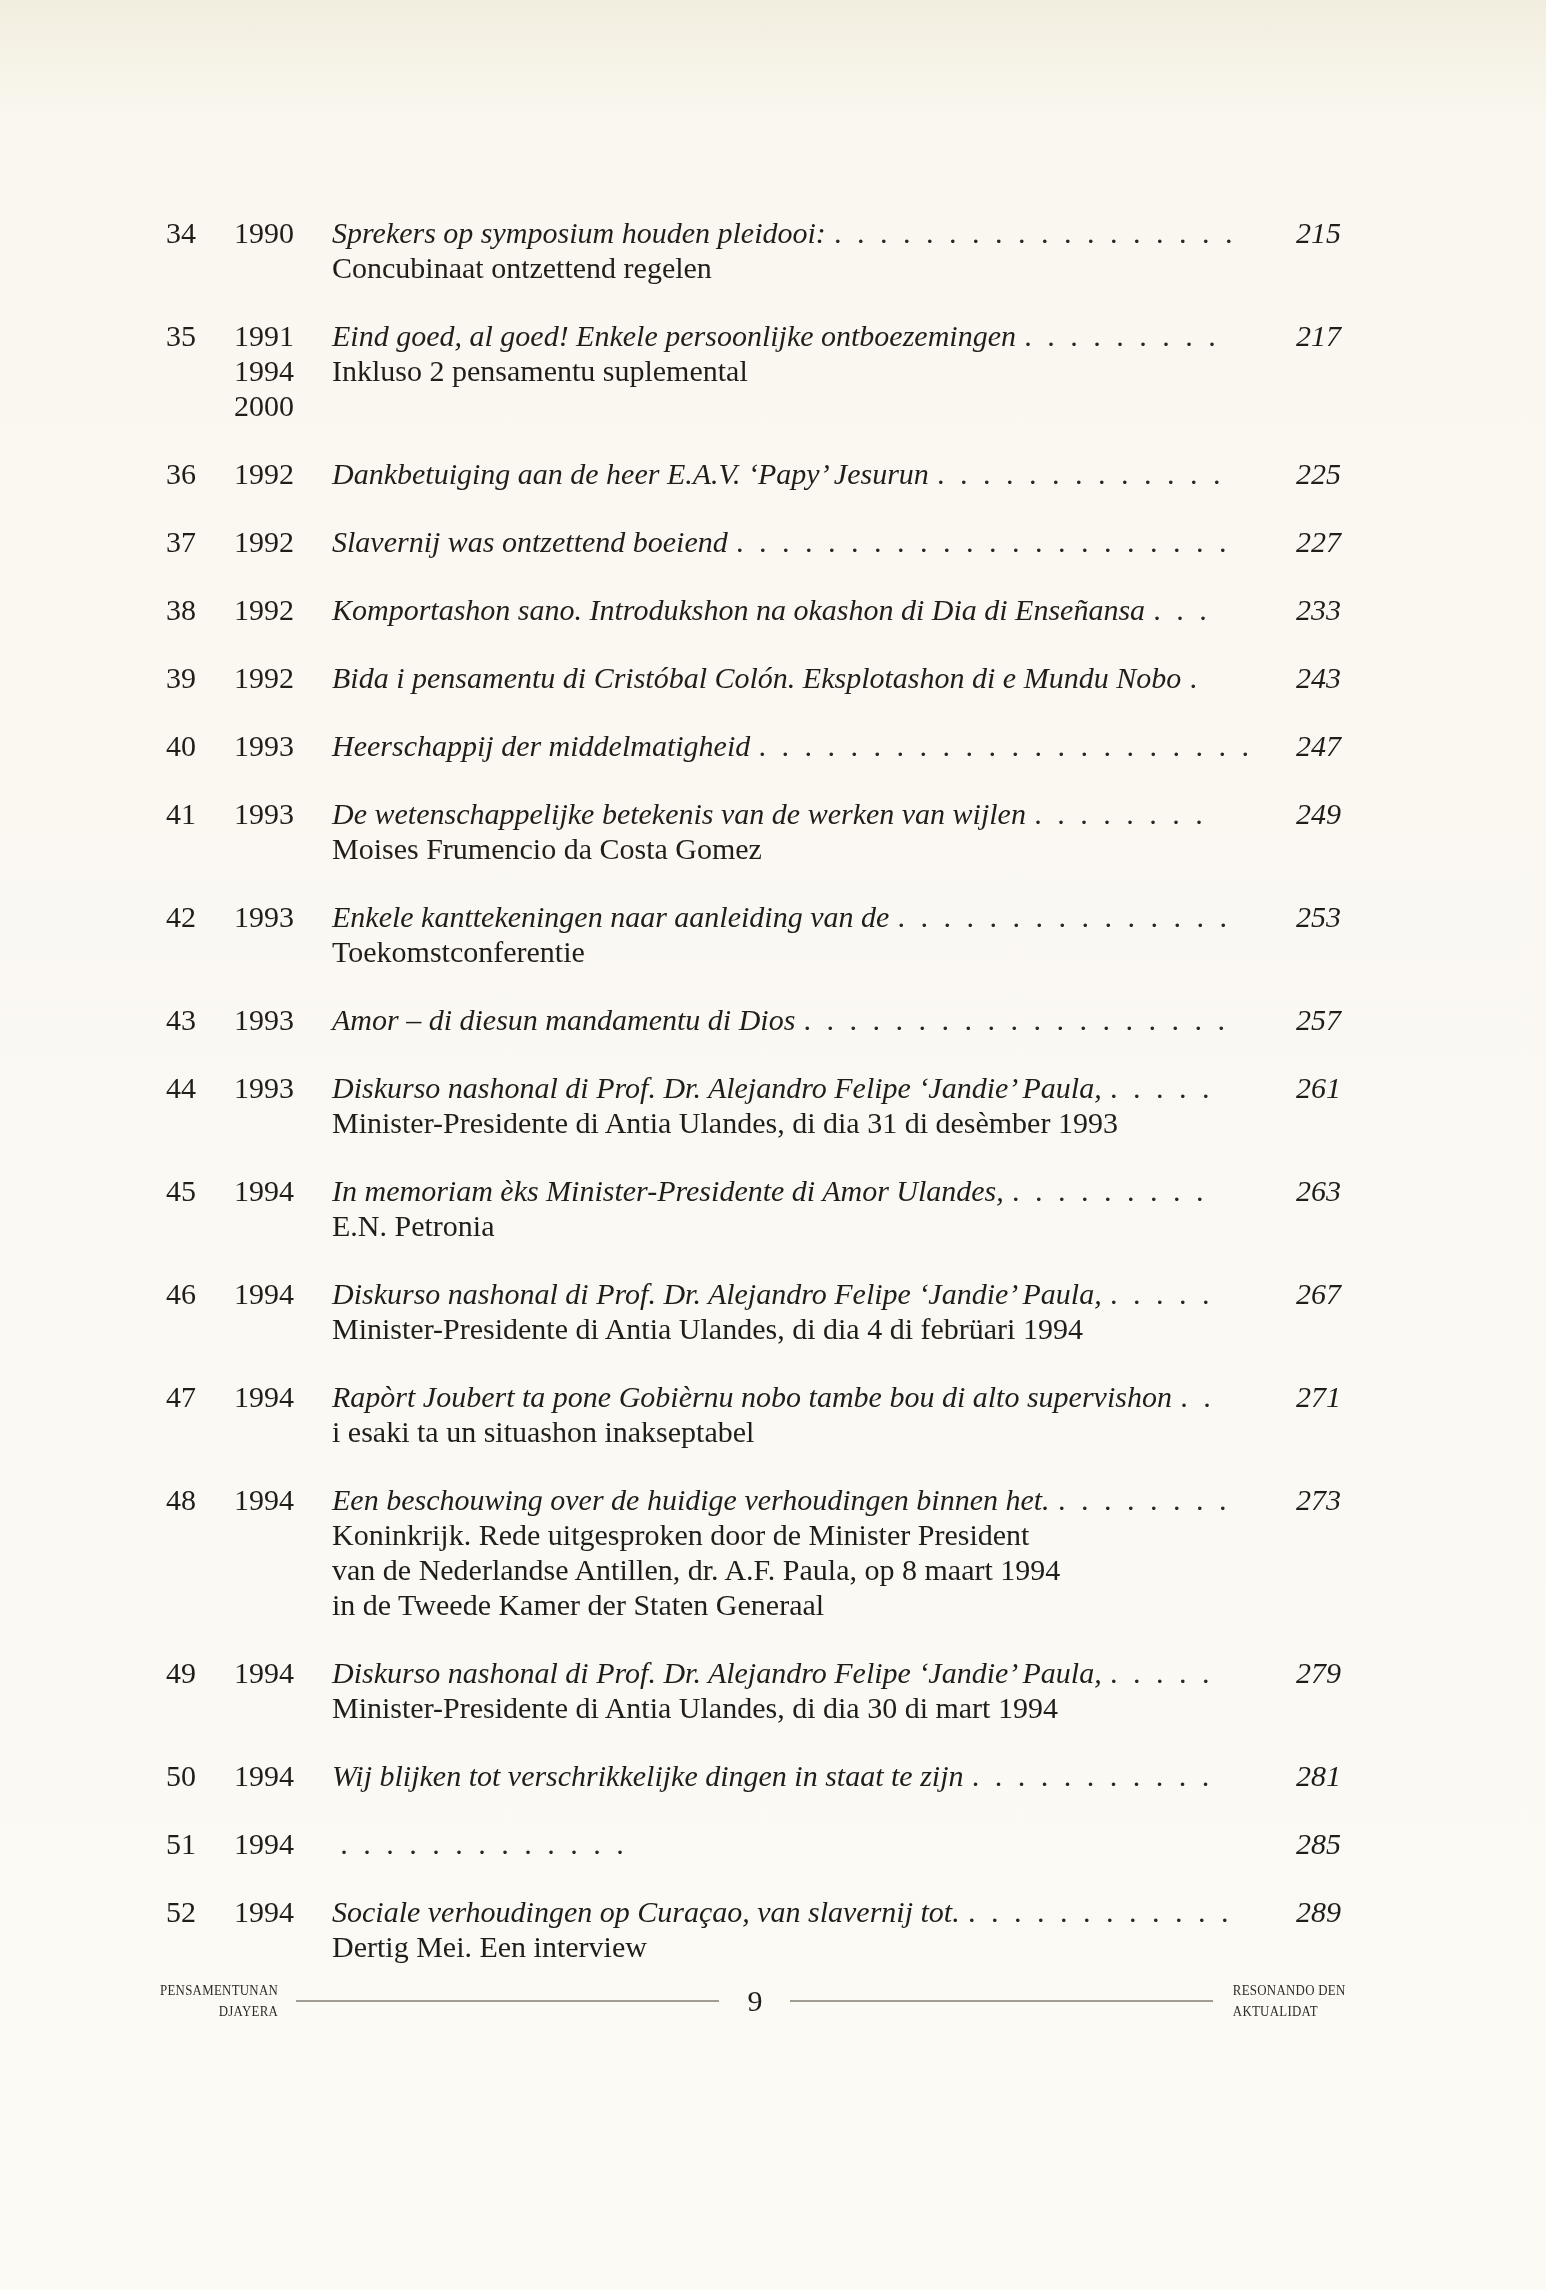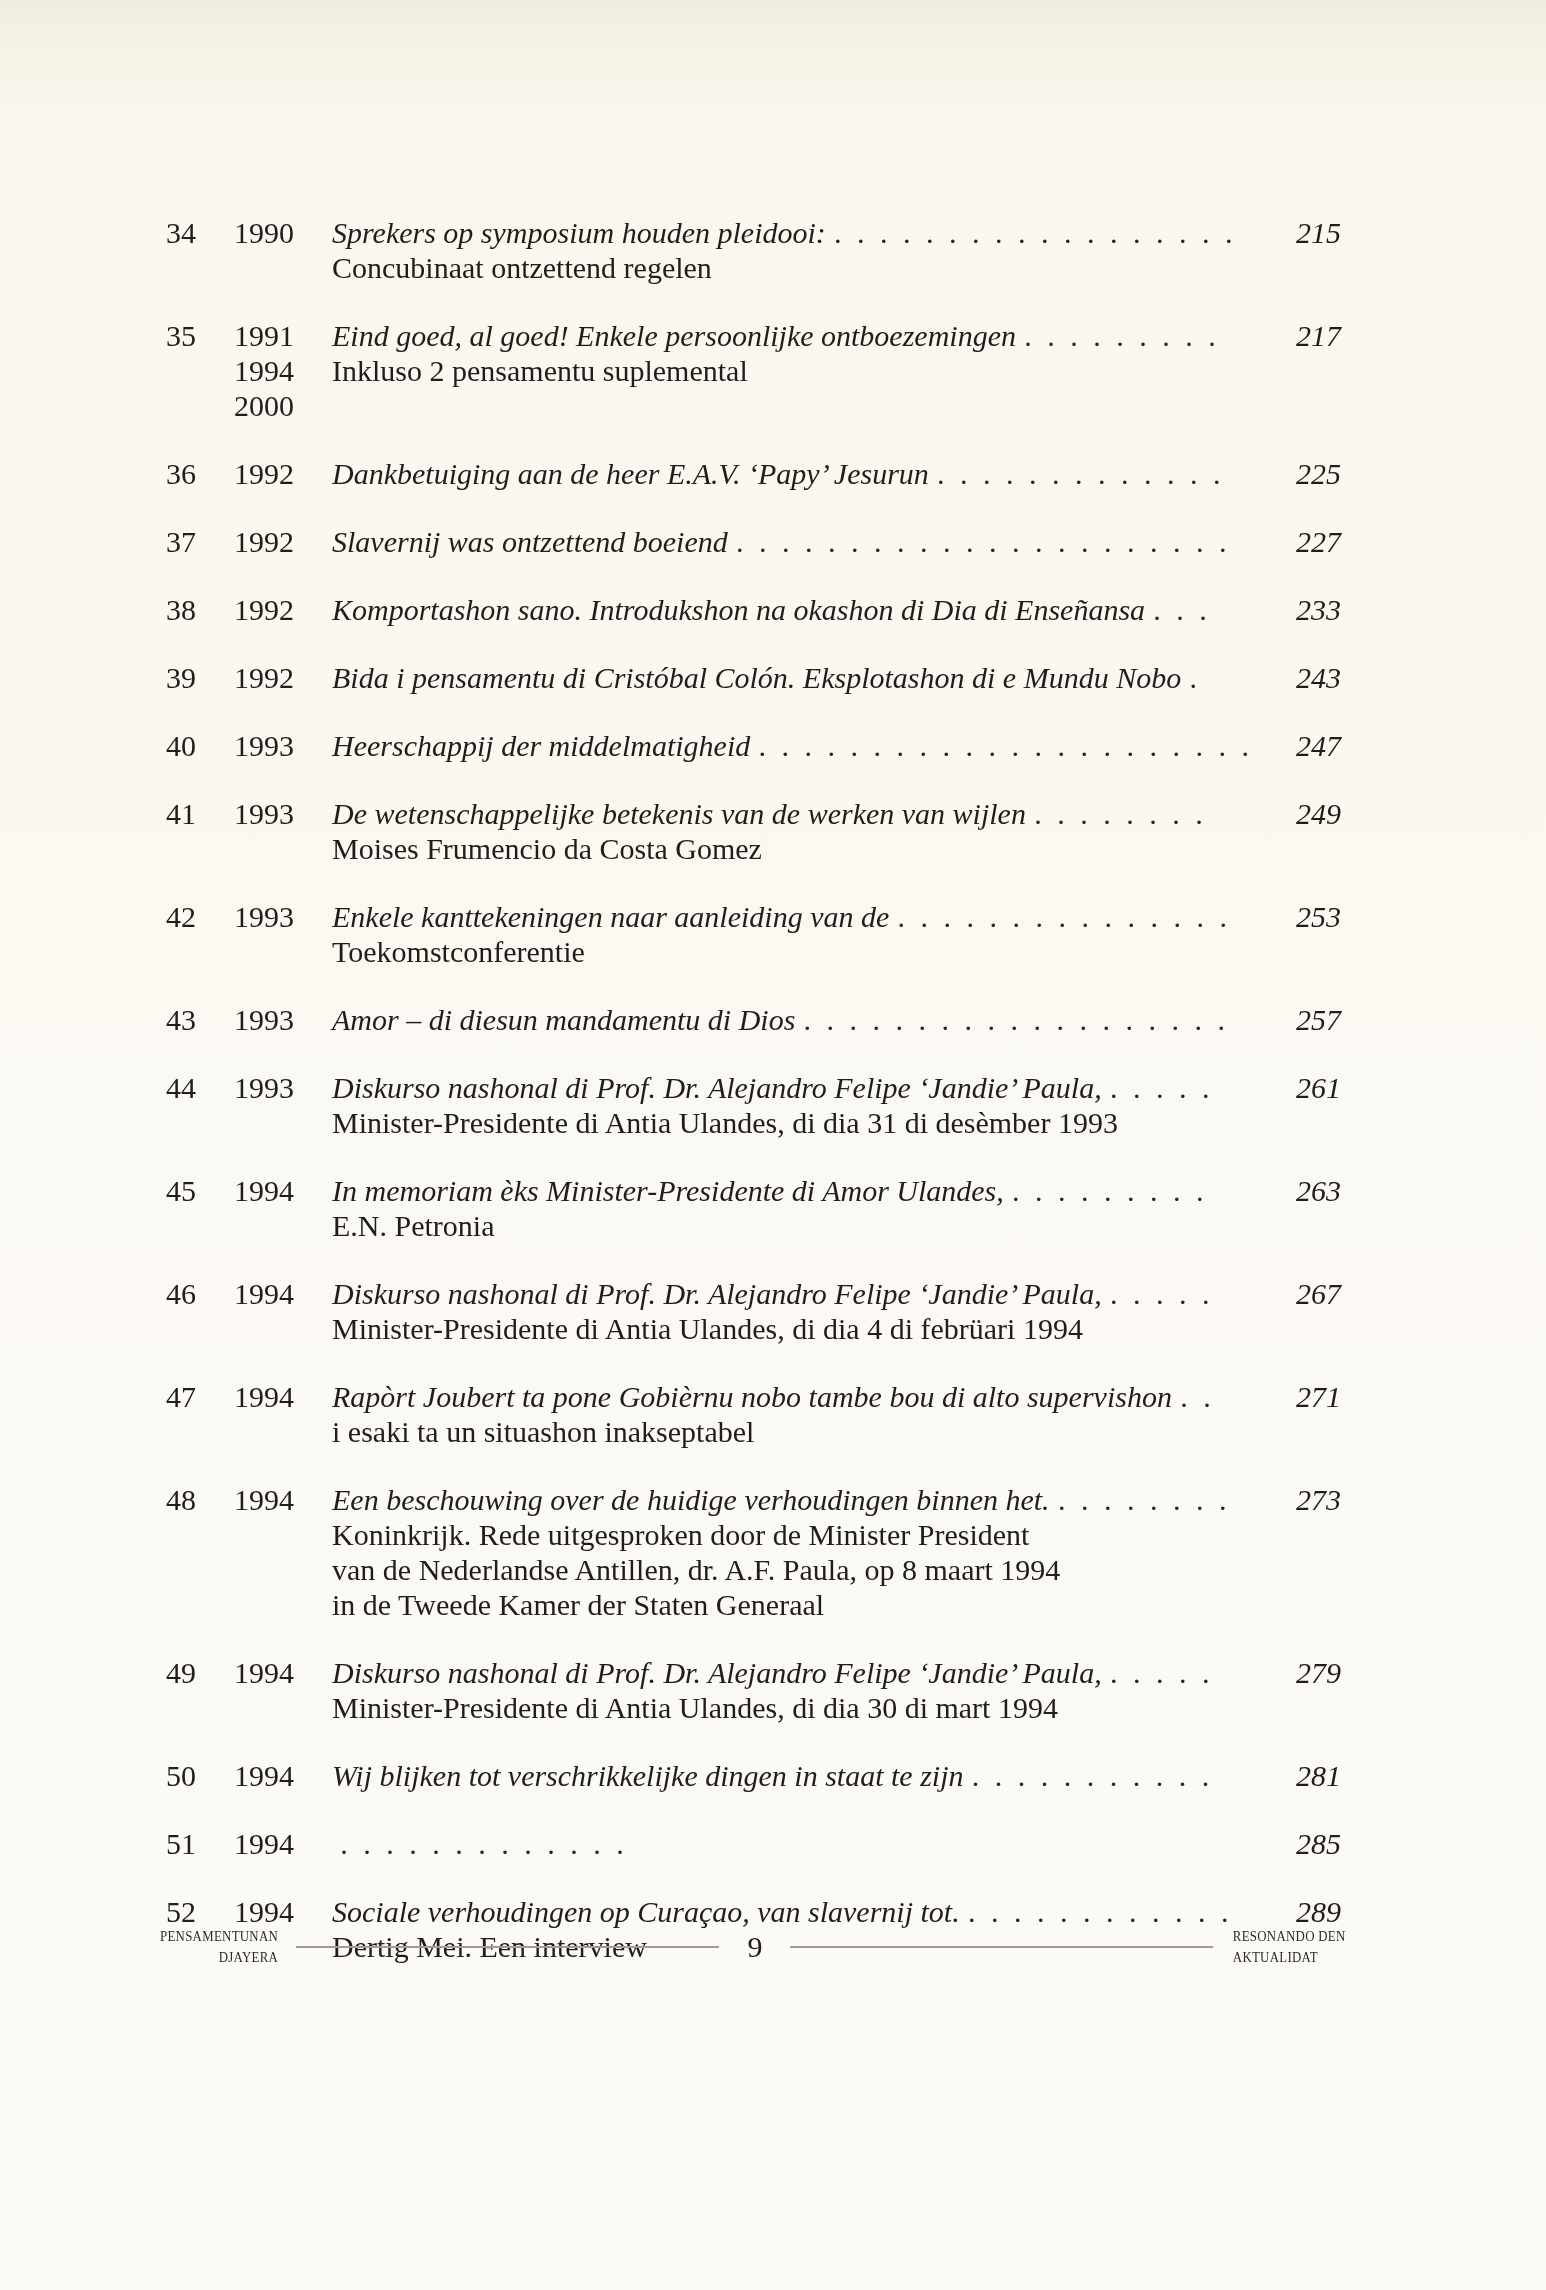--- a/index.html
+++ b/index.html
@@ -33,21 +33,21 @@
     overflow:hidden;
     white-space:nowrap;
     margin:0 10px 0 9px;
     letter-spacing:4px;
     color:#2a2723;
   }
   .pg  { flex:0 0 auto; min-width:52px; text-align:right; }
   
   .footer {
     position:absolute;
-    top:1926px; left:160px; right:200px;
+    top:1980px; left:160px; right:200px;
     display:flex;
     align-items:center;
   }
   .f-left, .f-right {
     font-size:14px;
     line-height:21px;
     letter-spacing:0.3px;
     color:#2e2b27;
     transform:scaleX(0.92);
   }

